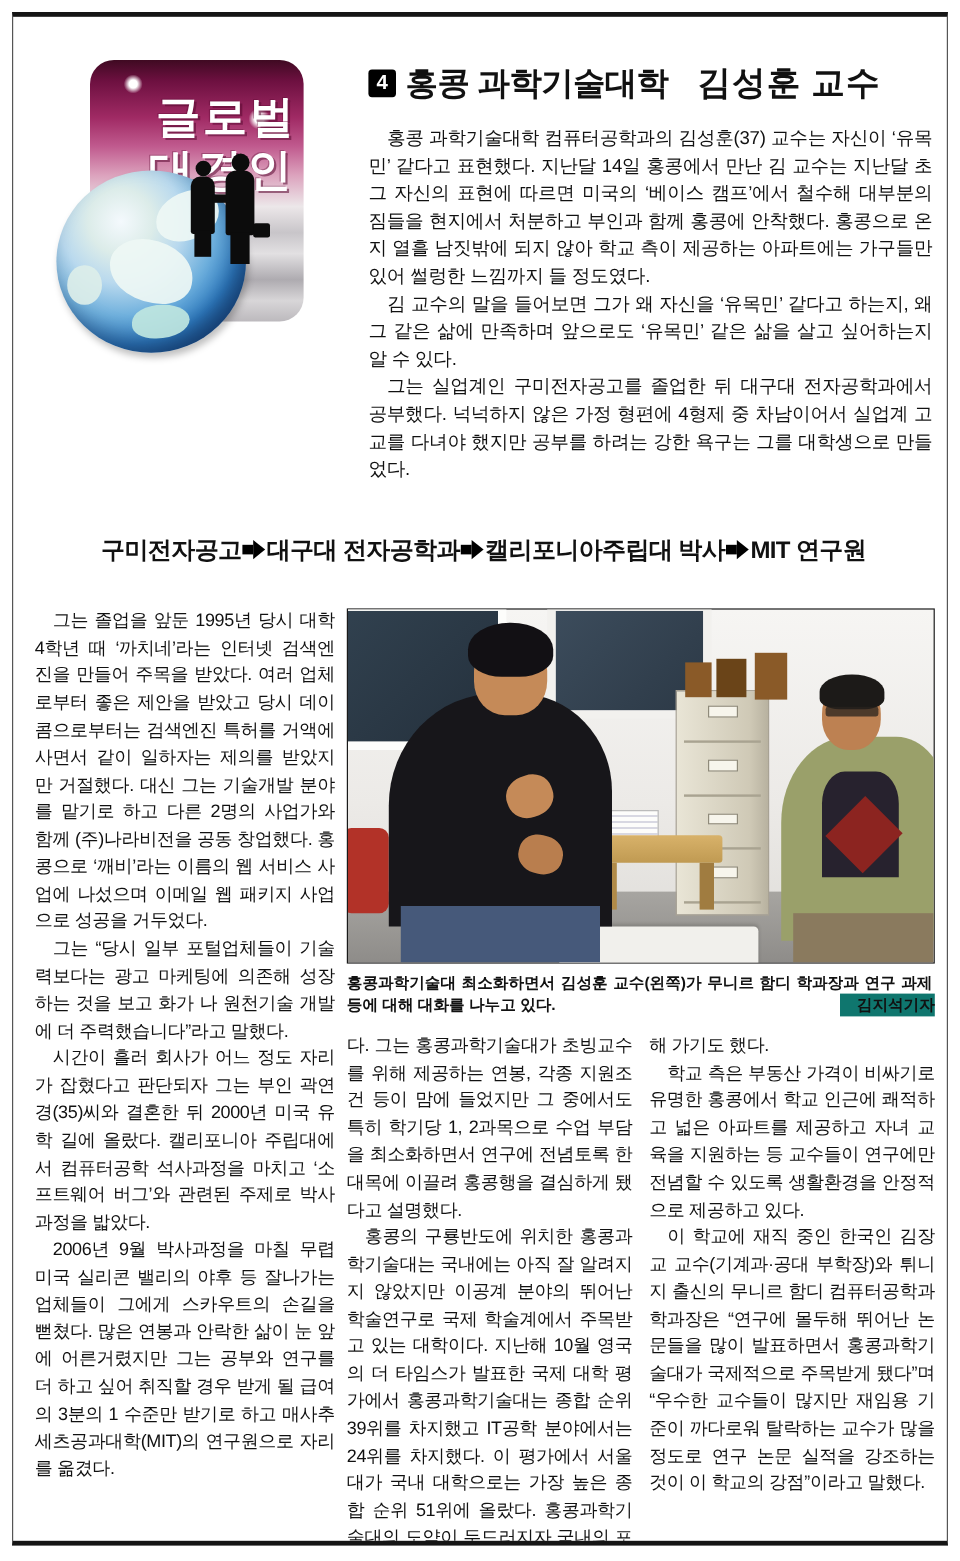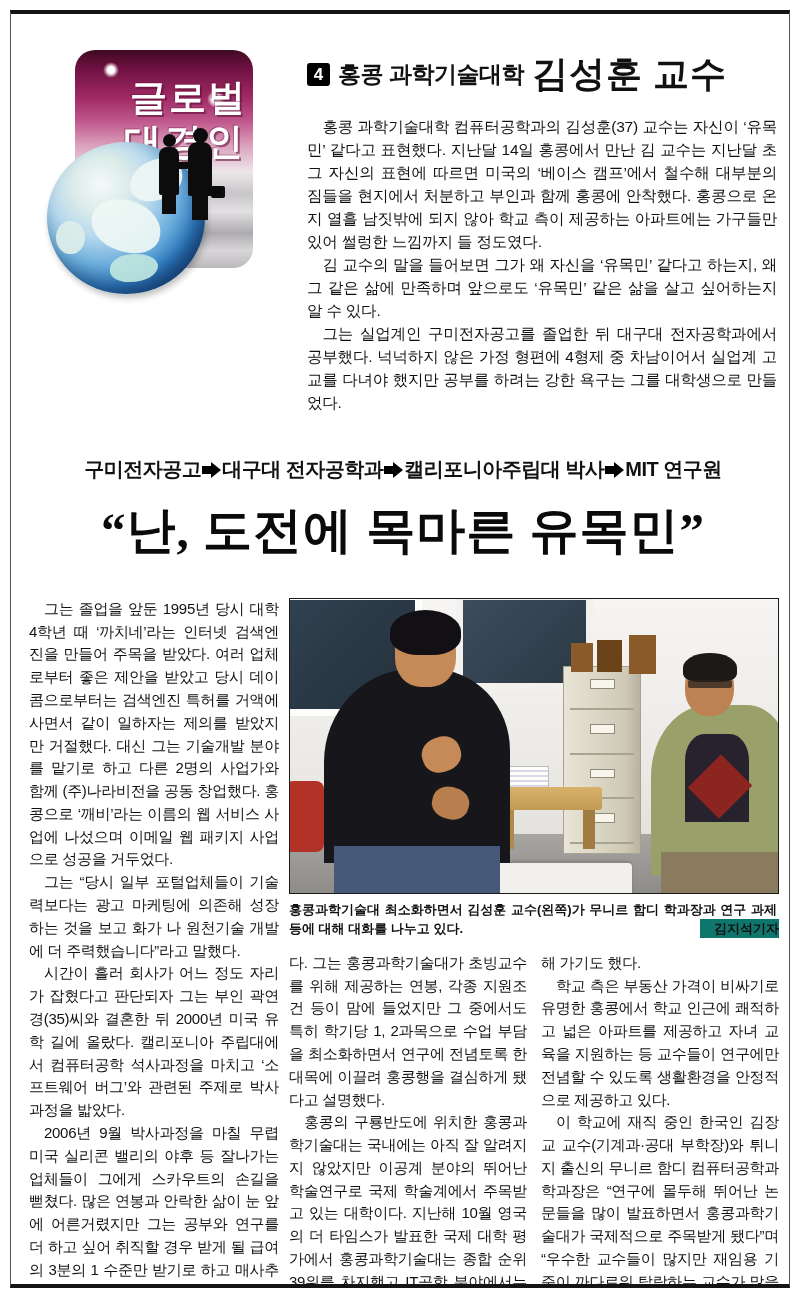--- a/index.html
+++ b/index.html
@@ -52,22 +52,22 @@
   .p2-head { left: 40px; top: 0; width: 15px; height: 15px; border-radius: 50%; }
   .p2-body { left: 35px; top: 14px; width: 24px; height: 54px; border-radius: 9px 9px 2px 2px; }
   .p2-legs { left: 39px; top: 66px; width: 16px; height: 26px; }
   .hands { left: 24px; top: 34px; width: 14px; height: 7px; }
   .briefcase { left: 58px; top: 58px; width: 14px; height: 12px; border-radius: 2px; }
 
   .header-content { flex: 1 1 auto; padding-left: 28px; padding-top: 2px; }
   .series-title { display: flex; align-items: center; margin-bottom: 16px; }
   .num-badge { display: inline-flex; width: 23px; height: 23px; background: #000; color: #fff;
     align-items: center; justify-content: center; font-weight: bold; font-size: 17px; border-radius: 3px; margin-right: 8px; }
-  .title-main { font-weight: bold; font-size: 23px; letter-spacing: -0.5px; }
-  .title-name { font-family: "Liberation Serif", "DejaVu Serif", serif; font-weight: bold; font-size: 36px; margin-left: 8px; letter-spacing: 1px; }
+  .title-main { font-weight: bold; font-size: 27px; letter-spacing: -0.5px; }
+  .title-name { font-family: "Liberation Serif", "DejaVu Serif", serif; font-weight: bold; font-size: 28px; margin-left: 24px; letter-spacing: 1px; }
   .intro p { font-size: 15.5px; line-height: 23px; text-align: justify; text-indent: 1em;
     word-break: break-all; letter-spacing: -0.2px; }
 
   
   .career-path { text-align: center; font-weight: bold; font-size: 20px; margin-top: 42px; letter-spacing: -0.5px; }
   .arrow { display: inline-block; vertical-align: middle; margin: 0 1px 3px 1px; white-space: nowrap; }
   .arrow .stem { display: inline-block; vertical-align: middle; width: 9px; height: 8px; background: #000; }
   .arrow .head { display: inline-block; vertical-align: middle; width: 0; height: 0;
     border-left: 10px solid #000; border-top: 8px solid transparent; border-bottom: 8px solid transparent; }
   .headline { text-align: center; font-family: "Liberation Serif", "DejaVu Serif", serif;
@@ -170,21 +170,20 @@
         <p>김 교수의 말을 들어보면 그가 왜 자신을 ‘유목민’ 같다고 하는지, 왜 그 같은 삶에 만족하며 앞으로도 ‘유목민’ 같은 삶을 살고 싶어하는지 알 수 있다.</p>
         <p>그는 실업계인 구미전자공고를 졸업한 뒤 대구대 전자공학과에서 공부했다. 넉넉하지 않은 가정 형편에 4형제 중 차남이어서 실업계 고교를 다녀야 했지만 공부를 하려는 강한 욕구는 그를 대학생으로 만들었다.</p>
       </div>
     </div>
   </div>
 
   <div class="career-path">
     <span>구미전자공고</span><span class="arrow"><span class="stem"></span><span class="head"></span></span><span>대구대 전자공학과</span><span class="arrow"><span class="stem"></span><span class="head"></span></span><span>캘리포니아주립대 박사</span><span class="arrow"><span class="stem"></span><span class="head"></span></span><span>MIT 연구원</span>
   </div>
 
-  <h1 class="headline">“난, 도전에 목마른 유목민”</h1>
 
   <div class="main-row">
 
     <div class="col left-col">
       <p>그는 졸업을 앞둔 1995년 당시 대학 4학년 때 ‘까치네’라는 인터넷 검색엔진을 만들어 주목을 받았다. 여러 업체로부터 좋은 제안을 받았고 당시 데이콤으로부터는 검색엔진 특허를 거액에 사면서 같이 일하자는 제의를 받았지만 거절했다. 대신 그는 기술개발 분야를 맡기로 하고 다른 2명의 사업가와 함께 (주)나라비전을 공동 창업했다. 홍콩으로 ‘깨비’라는 이름의 웹 서비스 사업에 나섰으며 이메일 웹 패키지 사업으로 성공을 거두었다.</p>
       <p>그는 “당시 일부 포털업체들이 기술력보다는 광고 마케팅에 의존해 성장하는 것을 보고 화가 나 원천기술 개발에 더 주력했습니다”라고 말했다.</p>
       <p>시간이 흘러 회사가 어느 정도 자리가 잡혔다고 판단되자 그는 부인 곽연경(35)씨와 결혼한 뒤 2000년 미국 유학 길에 올랐다. 캘리포니아 주립대에서 컴퓨터공학 석사과정을 마치고 ‘소프트웨어 버그’와 관련된 주제로 박사과정을 밟았다.</p>
       <p>2006년 9월 박사과정을 마칠 무렵 미국 실리콘 밸리의 야후 등 잘나가는 업체들이 그에게 스카우트의 손길을 뻗쳤다. 많은 연봉과 안락한 삶이 눈 앞에 어른거렸지만 그는 공부와 연구를 더 하고 싶어 취직할 경우 받게 될 급여의 3분의 1 수준만 받기로 하고 매사추세츠공과대학(MIT)의 연구원으로 자리를 옮겼다.</p>
 
     </div>

